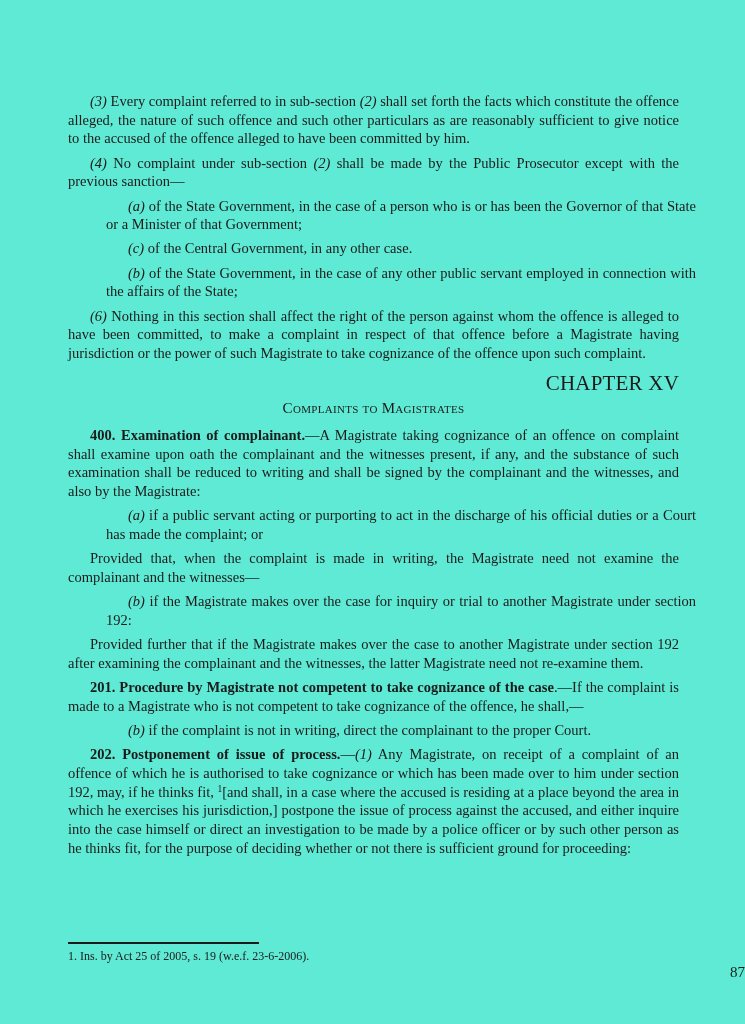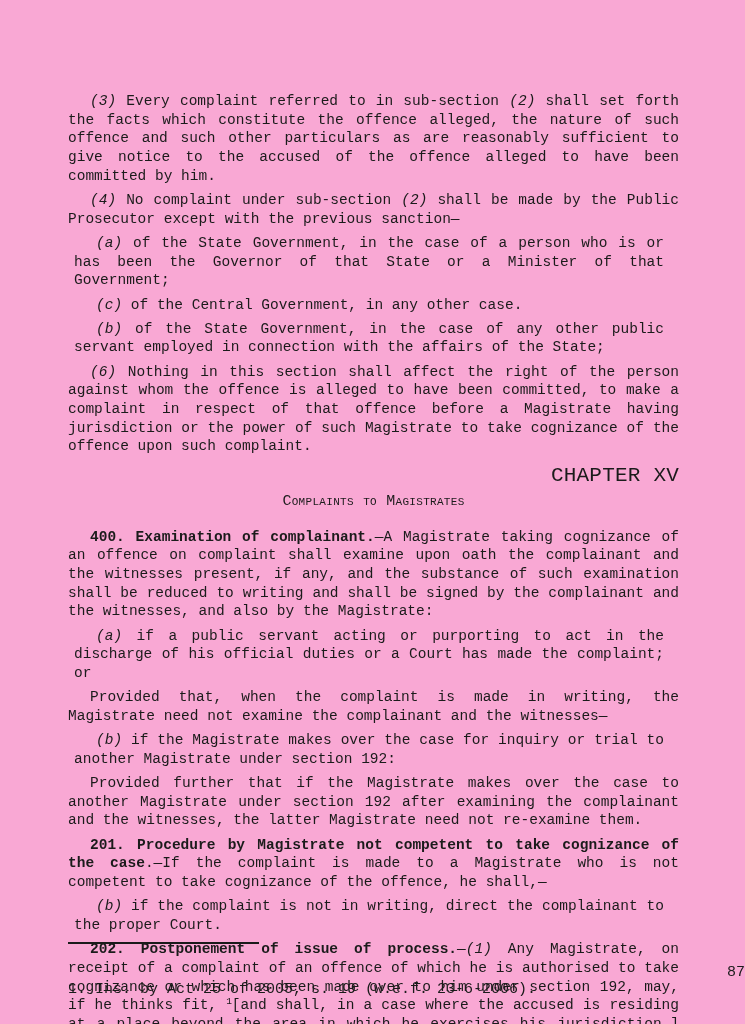--- a/index.html
+++ b/index.html
@@ -1,60 +1,59 @@
 <!DOCTYPE html>
 <html><head>
 <meta charset="utf-8">
 <style>
   html, body { margin: 0; padding: 0; background: #ffffff; }
   .page {
     position: relative;
     width: 745px;
     height: 1024px;
-    background: #f9a8d4;
-    font-family: Liberation Mono, monospace;
+    background: #5eead4;
+    font-family: Liberation Serif, serif;
     color: #1b1b1b;
     overflow: hidden;
   }
   .content {
     position: absolute;
     left: 68px;
     top: 92px;
     width: 611px;
     text-align: justify;
     font-size: 14.5px;
     line-height: 18.7px;
   }
   .para { margin: 0 0 5.5px 0; text-indent: 22px; }
-  .sub  { margin-left: 6px; width: 590px; }
+  .sub  { margin-left: 38px; width: 590px; }
   .it   { font-style: italic; }
   .bd   { font-weight: bold; }
   .sup  { font-size: 9.5px; vertical-align: 5px; line-height: 0; }
   .chapter {
     text-align: right; text-indent: 0;
     margin: 11px 0 7px 0;
     font-size: 21px; letter-spacing: 0.2px;
   }
   .subtitle {
     text-align: center; text-indent: 0;
-    margin: 0 0 16px 0;
+    margin: 0 0 8px 0;
     font-variant: small-caps;
     font-size: 15px; letter-spacing: 0.3px;
   }
   .footnote-rule {
     position: absolute;
     left: 68px; top: 942px;
     width: 191px; height: 0;
     border-top: 2px solid #1b1b1b;
   }
   .footnote {
     position: absolute;
     left: 68px; top: 949px;
-    font-size: 15px;
-    margin-top: 32px;
+    font-size: 12px;
   }
   .pageno {
     position: absolute;
     left: 0; top: 964px;
     width: 745px;
     text-align: right;
     font-size: 15px;
   }
 </style>
 </head>

